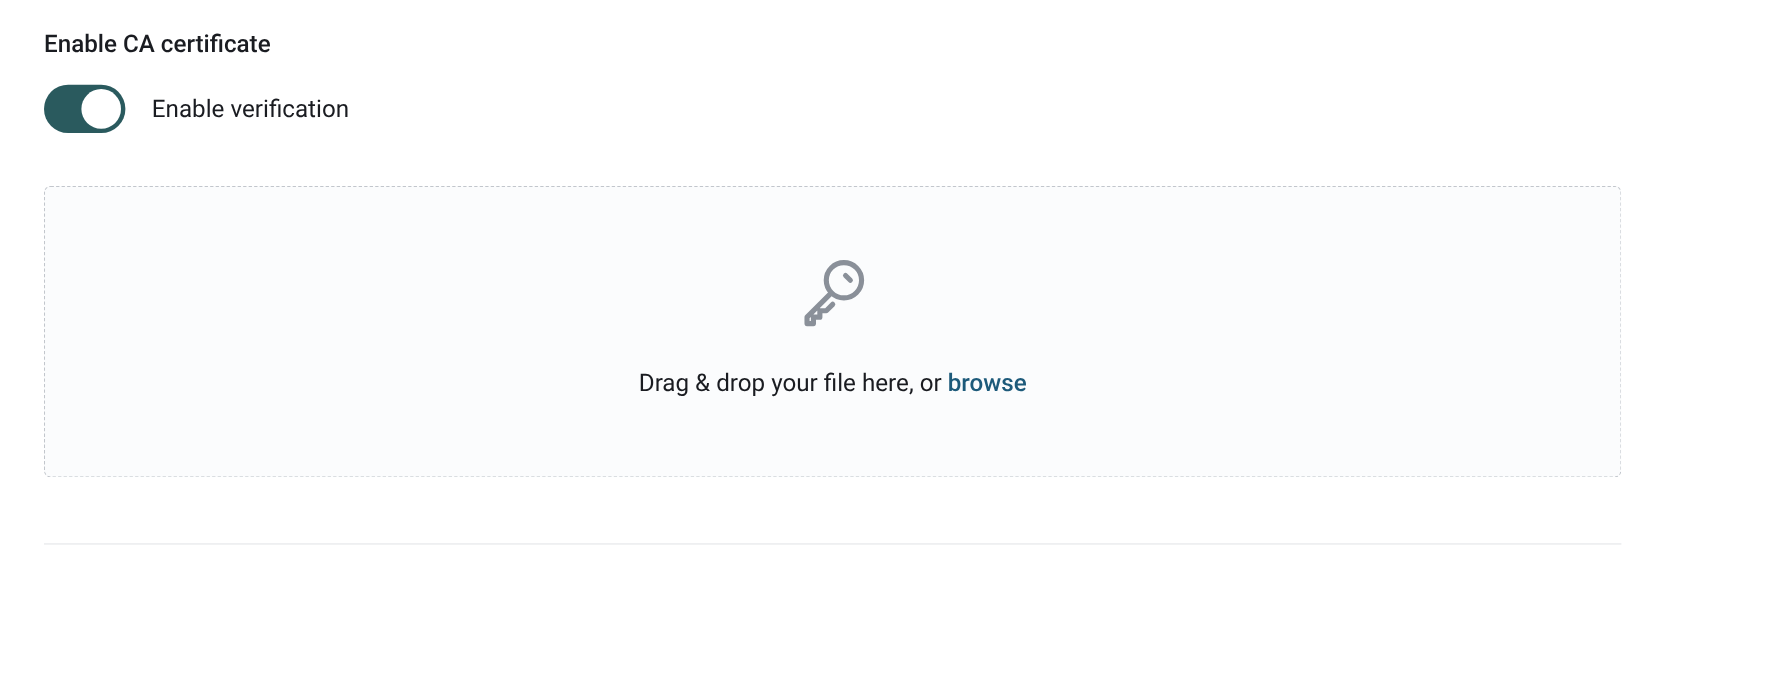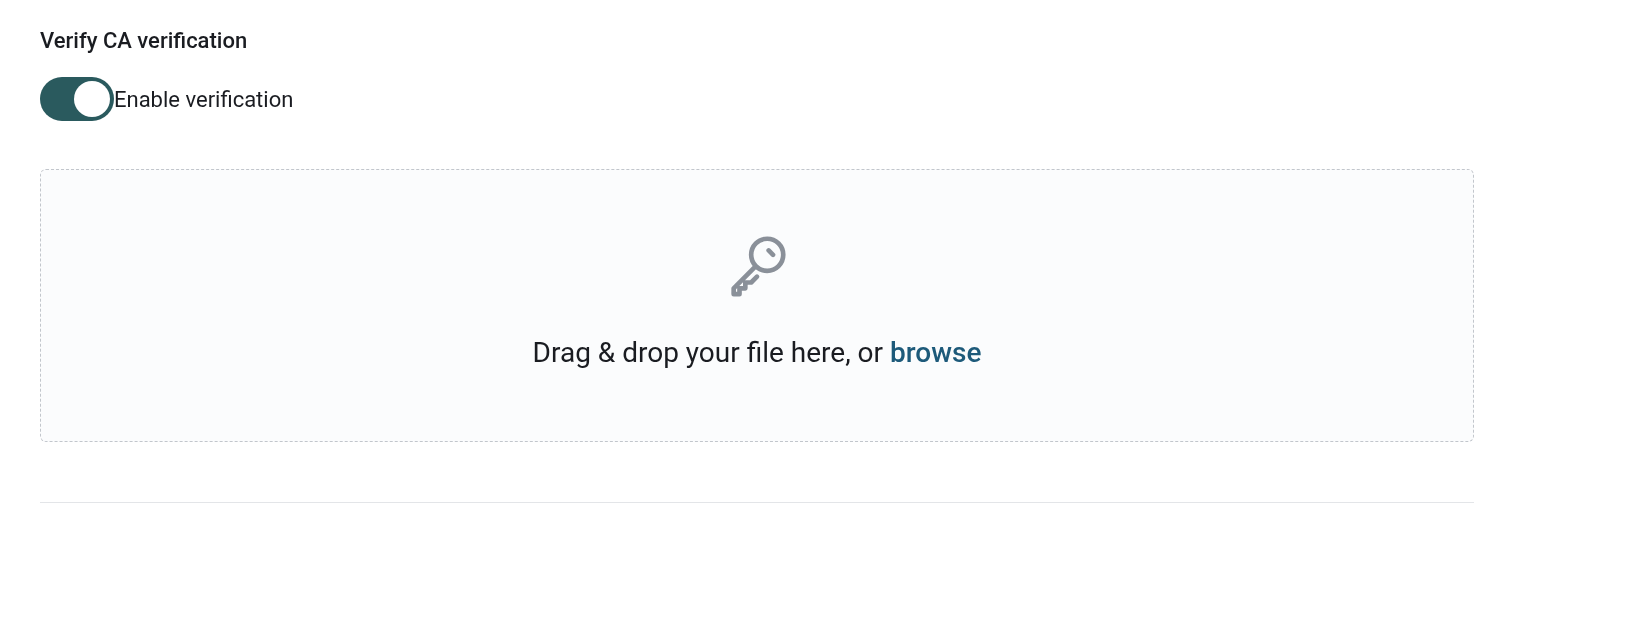--- a/index.html
+++ b/index.html
@@ -16,20 +16,21 @@
     }
     .section-title {
       font-size: 22px;
       font-weight: 500;
       color: #1a1c21;
       margin-bottom: 24px;
     }
     .toggle-row {
       display: flex;
       align-items: center;
+      gap: 24px;
       margin-bottom: 48px;
       text-align: center;
     }
     .toggle {
       position: relative;
       width: 74px;
       height: 44px;
       border-radius: 22px;
       background: #2a5a5e;
       cursor: pointer;
@@ -61,21 +62,21 @@
       width: 1434px;
       margin-bottom: 60px;
     }
     .key-icon {
       margin-bottom: 36px;
     }
     .key-icon svg {
       display: block;
     }
     .drop-text {
-      font-size: 28px;
+      font-size: 22px;
       color: #1a1c21;
       margin-bottom: 18px;
     }
     .browse-link {
       color: #1d5a7a;
       font-weight: 500;
       cursor: pointer;
     }
     .drop-hint {
       font-size: 22px;
@@ -85,21 +86,21 @@
       border: none;
       border-top: 1px solid #e3e5e8;
       width: 1434px;
       margin: 0;
     }
   </style>
 </head>
 <body>
 
 <div class="verify-section">
-  <div class="section-title">Verify CA verification</div>
+  <div class="section-title">Enable CA certificate</div>
 
   <div class="toggle-row">
     <div class="toggle" role="switch" aria-checked="true">
       <div class="toggle-knob"></div>
     </div>
     <div class="toggle-label">Enable verification</div>
   </div>
 </div>
 
 <div class="upload-section">

